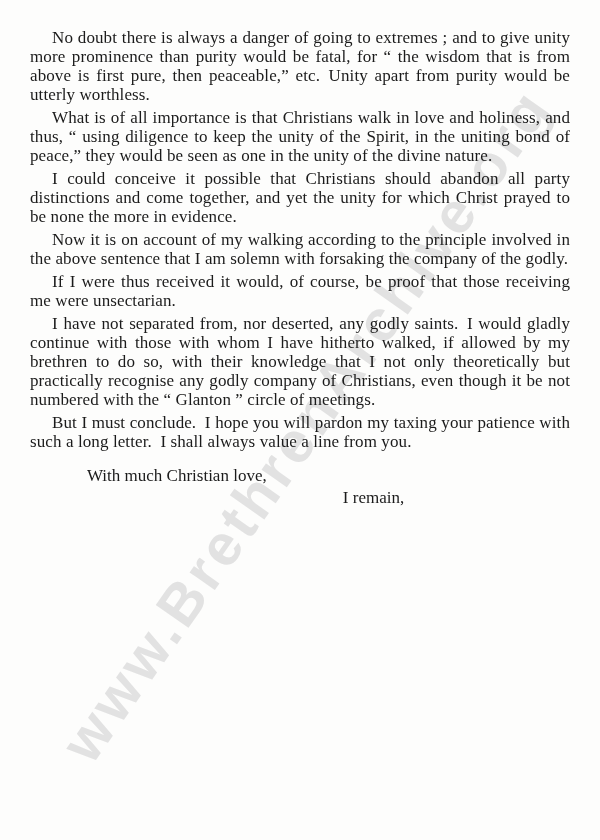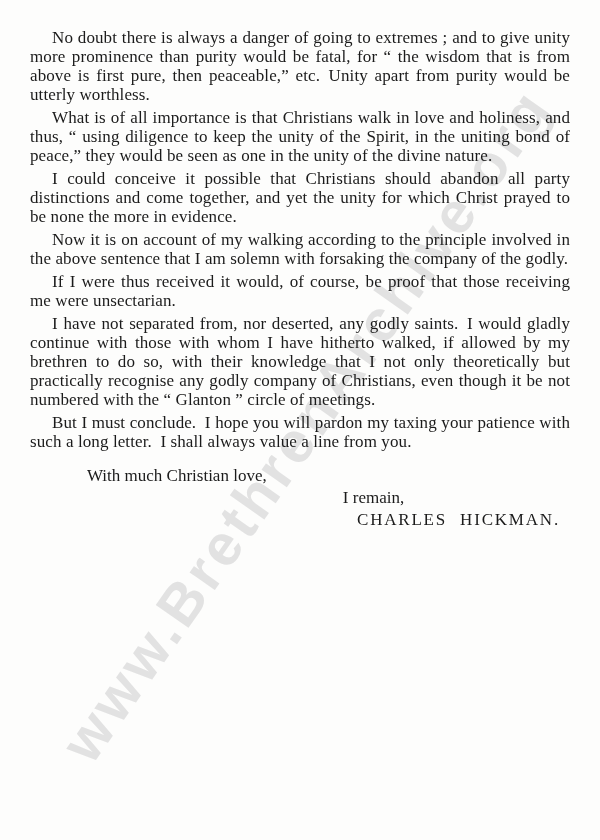--- a/index.html
+++ b/index.html
@@ -97,16 +97,15 @@
     <p>I could conceive it possible that Christians should abandon all party distinctions and come together, and yet the unity for which Christ prayed to be none the more in evidence.</p>
     <p>Now it is on account of my walking according to the principle involved in the above sentence that I am solemn with forsaking the company of the godly.</p>
     <p>If I were thus received it would, of course, be proof that those receiving me were unsectarian.</p>
     <p>I have not separated from, nor deserted, any godly saints. I would gladly continue with those with whom I have hitherto walked, if allowed by my brethren to do so, with their knowledge that I not only theoretically but practically recognise any godly company of Christians, even though it be not numbered with the “ Glanton ” circle of meetings.</p>
     <p>But I must conclude. I hope you will pardon my taxing your patience with such a long letter. I shall always value a line from you.</p>
   </div>
 
   <div class="closing">
     <div class="valediction">With much Christian love,</div>
     <div class="remain">I remain,</div>
-    <div class="signature">CHARLES HICKMAN.</div>
   </div>
 
 </div>
 
 </body></html>

